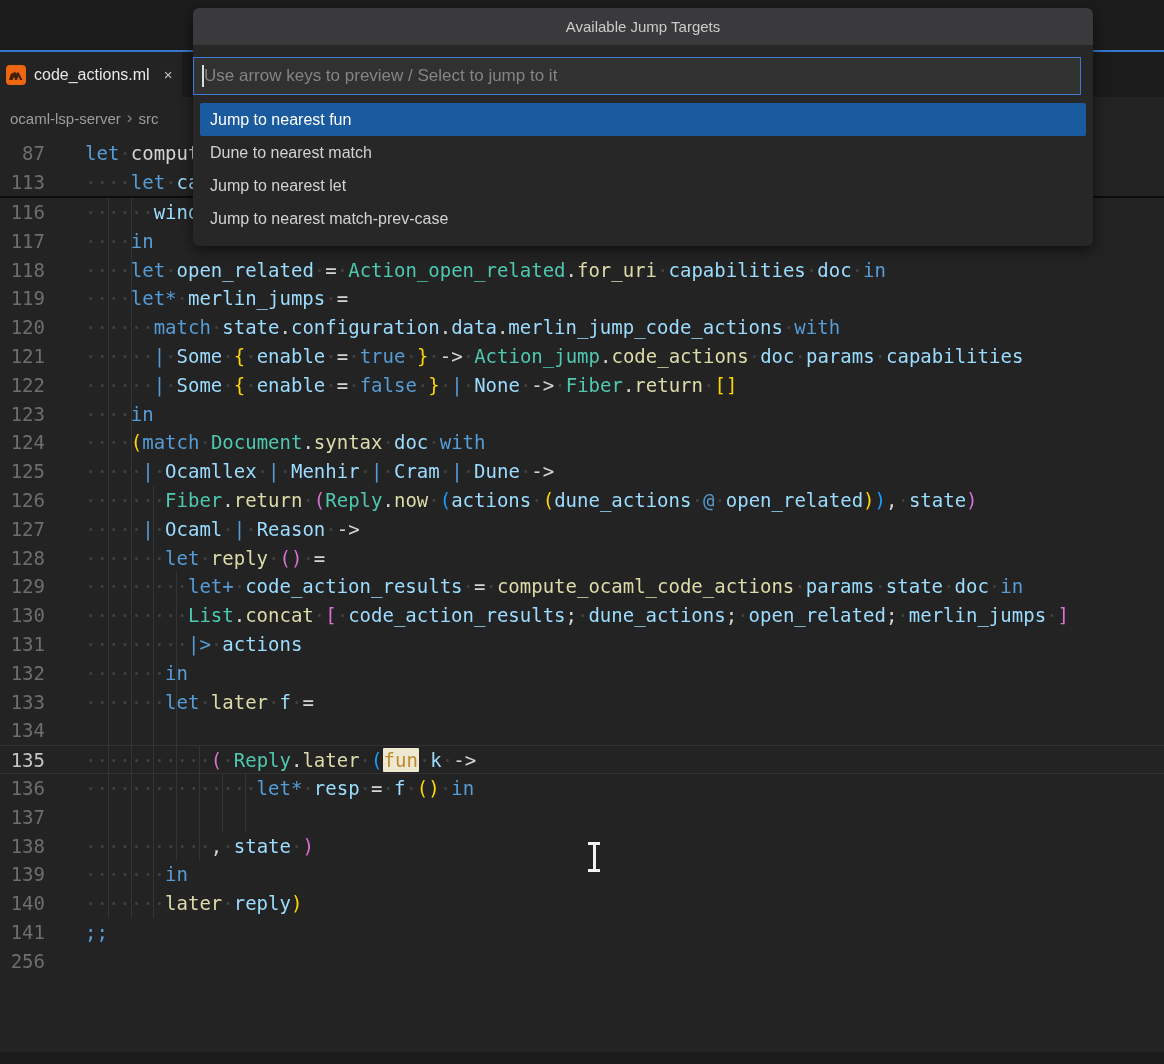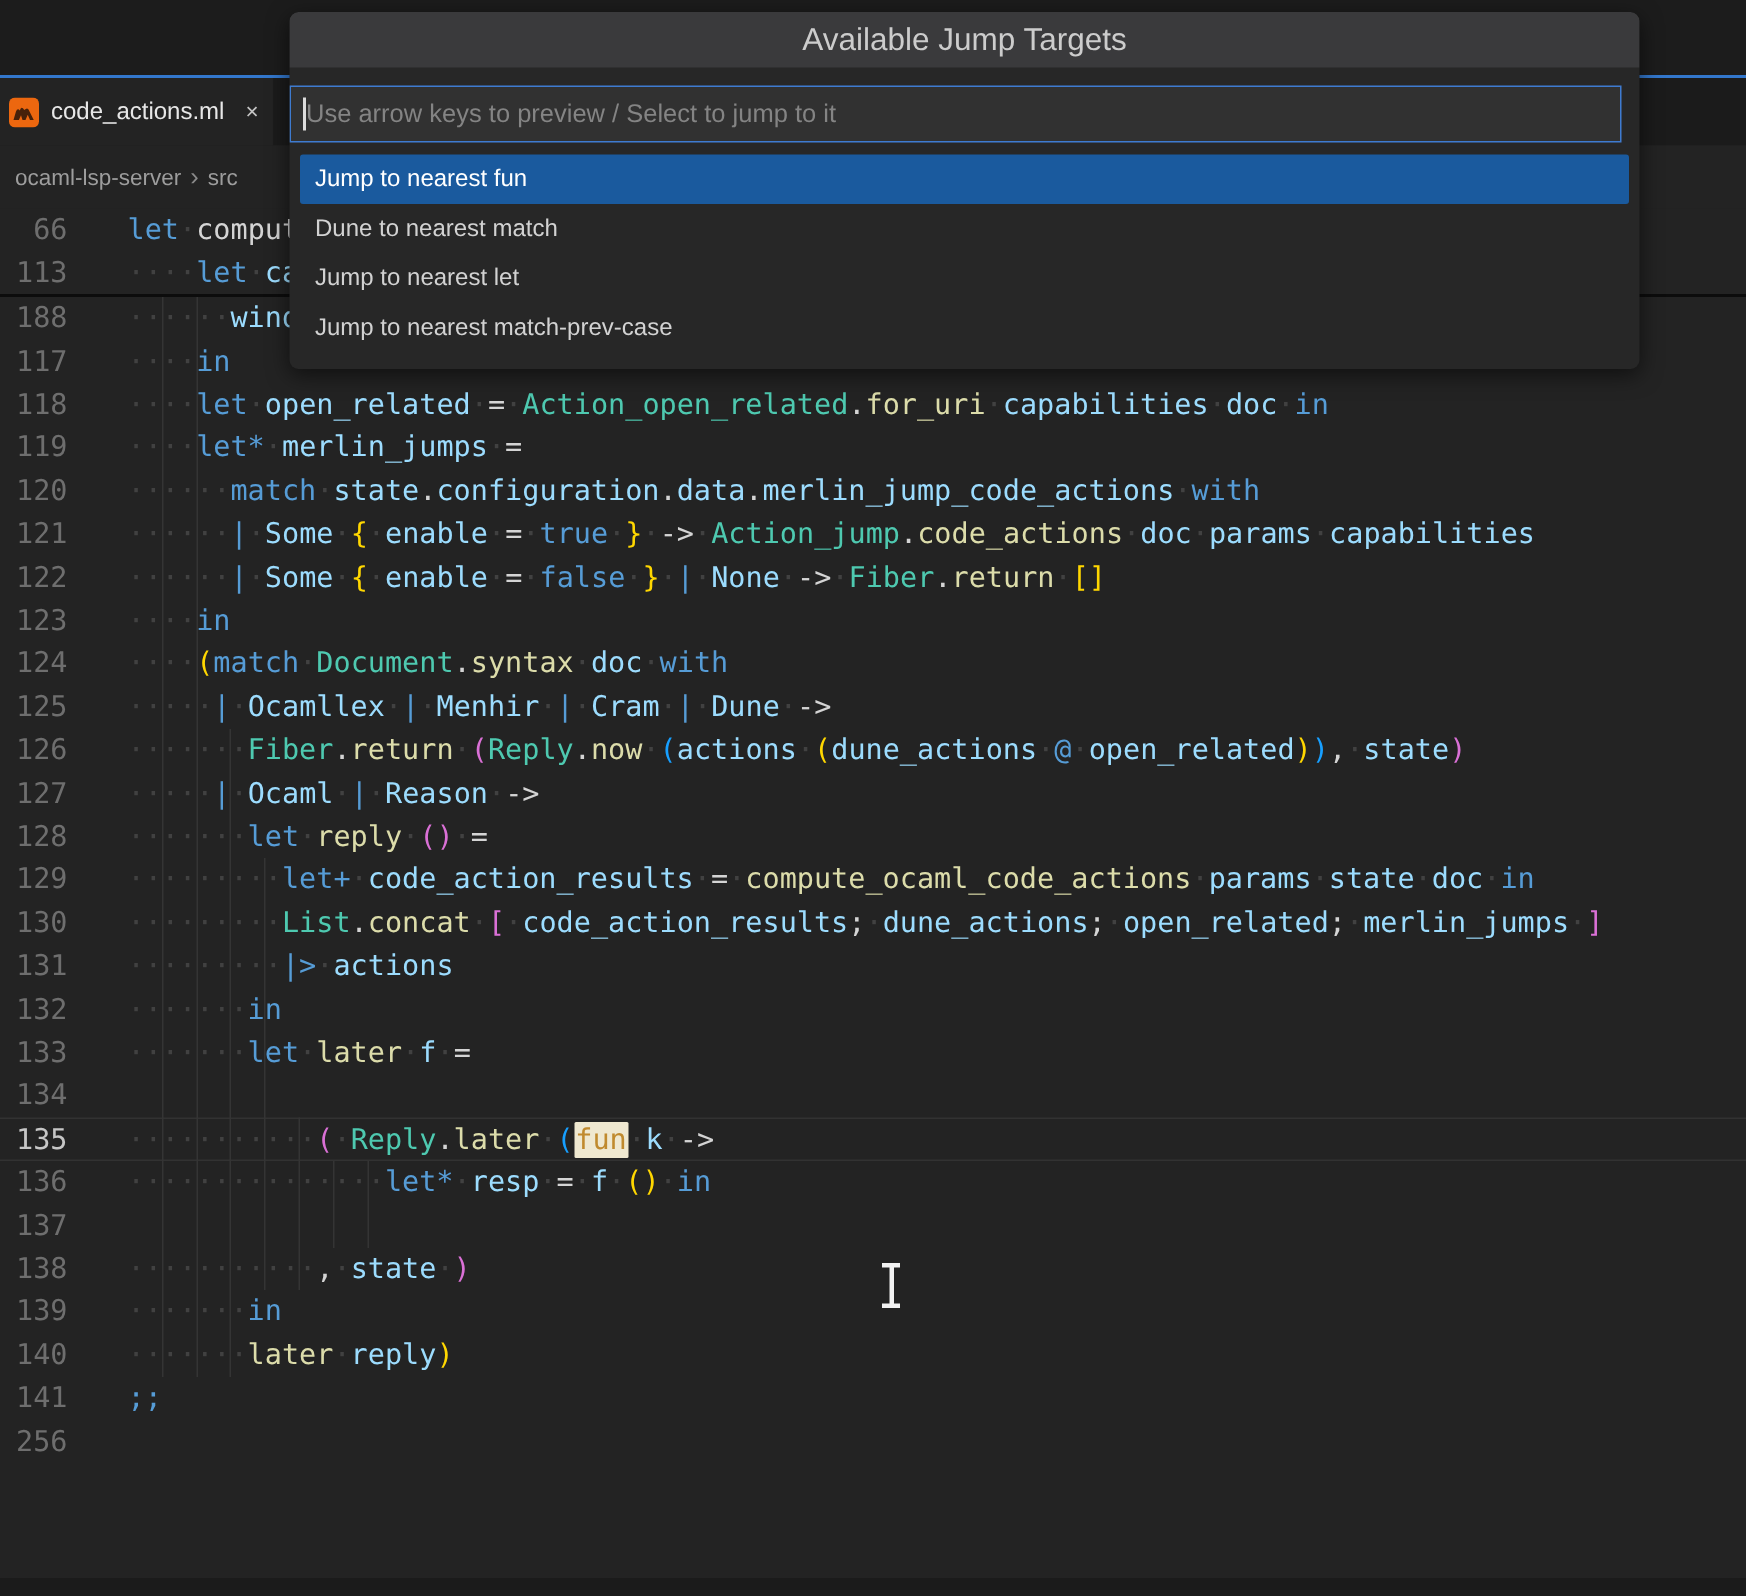--- a/index.html
+++ b/index.html
@@ -45,21 +45,21 @@
   .hl { padding:1px 1px; border-radius:1px; }
   .guide { position:absolute; width:1px; background:#343434; }
 
   
   #dialog {
     position:absolute; left:193px; top:8px; width:900px; height:238px;
     background:#272727; border-radius:6px; box-shadow:0 4px 14px rgba(0,0,0,0.55);
     z-index:10; overflow:hidden;
   }
   #dialog-title {
-    height:37px; background:#3a3a3c; color:#cccccc; font-size:21px;
+    height:37px; background:#3a3a3c; color:#cccccc; font-size:15px;
     display:flex; align-items:center; justify-content:center;
     border-radius:6px 6px 0 0;
   }
   #dialog-input-wrap { position:relative; margin:12px 12px 8px 0; }
   #dialog-input {
     width:100%; height:38px; background:#313131; border:1px solid #3e7bd0; outline:none;
     color:#cccccc; font-size:17px; font-family:"Liberation Sans", sans-serif; padding:0 10px;
   }
   #dialog-input::placeholder { color:#848484; opacity:1; }
   #input-caret { position:absolute; left:9px; top:8px; width:2px; height:22px; background:#dcdcdc; }
@@ -100,25 +100,25 @@
   </div>
 
   <div id="breadcrumbs">
     <span>ocaml-lsp-server</span>
     <span class="chev">›</span>
     <span>src</span>
   </div>
 
   <div id="editor">
     <div id="sticky">
-        <div class="row"><span class="ln">66</span><span class="code"><span style="color: rgb(86, 156, 214);">let</span><span style="color: rgb(212, 212, 212);"><span class="ws" style="color: rgb(65, 65, 65);">·</span>comput</span></span></div>
+        <div class="row"><span class="ln">87</span><span class="code"><span style="color: rgb(86, 156, 214);">let</span><span style="color: rgb(212, 212, 212);"><span class="ws" style="color: rgb(65, 65, 65);">·</span>comput</span></span></div>
         <div class="row"><span class="ln">113</span><span class="code"><span style="color: rgb(86, 156, 214);"><span class="ws" style="color: rgb(65, 65, 65);">····</span>let</span><span style="color: rgb(156, 220, 254);"><span class="ws" style="color: rgb(65, 65, 65);">·</span>ca</span></span></div>
       </div>
     <div id="code-rows">
-        <div class="row"><span class="ln">188</span><span class="code"><span style="color: rgb(156, 220, 254);"><span class="ws" style="color: rgb(65, 65, 65);">······</span>wind</span></span></div>
+        <div class="row"><span class="ln">116</span><span class="code"><span style="color: rgb(156, 220, 254);"><span class="ws" style="color: rgb(65, 65, 65);">······</span>wind</span></span></div>
         <div class="row"><span class="ln">117</span><span class="code"><span style="color: rgb(86, 156, 214);"><span class="ws" style="color: rgb(65, 65, 65);">····</span>in</span></span></div>
         <div class="row"><span class="ln">118</span><span class="code"><span style="color: rgb(86, 156, 214);"><span class="ws" style="color: rgb(65, 65, 65);">····</span>let</span><span style="color: rgb(156, 220, 254);"><span class="ws" style="color: rgb(65, 65, 65);">·</span>open_related<span class="ws" style="color: rgb(65, 65, 65);">·</span></span><span style="color: rgb(212, 212, 212);">=</span><span style="color: rgb(78, 201, 176);"><span class="ws" style="color: rgb(65, 65, 65);">·</span>Action_open_related</span><span style="color: rgb(212, 212, 212);">.</span><span style="color: rgb(220, 220, 170);">for_uri</span><span style="color: rgb(156, 220, 254);"><span class="ws" style="color: rgb(65, 65, 65);">·</span>capabilities<span class="ws" style="color: rgb(65, 65, 65);">·</span>doc<span class="ws" style="color: rgb(65, 65, 65);">·</span></span><span style="color: rgb(86, 156, 214);">in</span></span></div>
         <div class="row"><span class="ln">119</span><span class="code"><span style="color: rgb(86, 156, 214);"><span class="ws" style="color: rgb(65, 65, 65);">····</span>let*</span><span style="color: rgb(156, 220, 254);"><span class="ws" style="color: rgb(65, 65, 65);">·</span>merlin_jumps<span class="ws" style="color: rgb(65, 65, 65);">·</span></span><span style="color: rgb(212, 212, 212);">=</span></span></div>
         <div class="row"><span class="ln">120</span><span class="code"><span style="color: rgb(86, 156, 214);"><span class="ws" style="color: rgb(65, 65, 65);">······</span>match</span><span style="color: rgb(156, 220, 254);"><span class="ws" style="color: rgb(65, 65, 65);">·</span>state</span><span style="color: rgb(212, 212, 212);">.</span><span style="color: rgb(156, 220, 254);">configuration</span><span style="color: rgb(212, 212, 212);">.</span><span style="color: rgb(156, 220, 254);">data</span><span style="color: rgb(212, 212, 212);">.</span><span style="color: rgb(156, 220, 254);">merlin_jump_code_actions</span><span style="color: rgb(86, 156, 214);"><span class="ws" style="color: rgb(65, 65, 65);">·</span>with</span></span></div>
         <div class="row"><span class="ln">121</span><span class="code"><span style="color: rgb(86, 156, 214);"><span class="ws" style="color: rgb(65, 65, 65);">······</span>|</span><span style="color: rgb(156, 220, 254);"><span class="ws" style="color: rgb(65, 65, 65);">·</span>Some<span class="ws" style="color: rgb(65, 65, 65);">·</span></span><span style="color: rgb(255, 215, 0);">{</span><span style="color: rgb(156, 220, 254);"><span class="ws" style="color: rgb(65, 65, 65);">·</span>enable<span class="ws" style="color: rgb(65, 65, 65);">·</span></span><span style="color: rgb(212, 212, 212);">=</span><span style="color: rgb(86, 156, 214);"><span class="ws" style="color: rgb(65, 65, 65);">·</span>true<span class="ws" style="color: rgb(65, 65, 65);">·</span></span><span style="color: rgb(255, 215, 0);">}</span><span style="color: rgb(212, 212, 212);"><span class="ws" style="color: rgb(65, 65, 65);">·</span>-&gt;</span><span style="color: rgb(78, 201, 176);"><span class="ws" style="color: rgb(65, 65, 65);">·</span>Action_jump</span><span style="color: rgb(212, 212, 212);">.</span><span style="color: rgb(220, 220, 170);">code_actions</span><span style="color: rgb(156, 220, 254);"><span class="ws" style="color: rgb(65, 65, 65);">·</span>doc<span class="ws" style="color: rgb(65, 65, 65);">·</span>params<span class="ws" style="color: rgb(65, 65, 65);">·</span>capabilities</span></span></div>
         <div class="row"><span class="ln">122</span><span class="code"><span style="color: rgb(86, 156, 214);"><span class="ws" style="color: rgb(65, 65, 65);">······</span>|</span><span style="color: rgb(156, 220, 254);"><span class="ws" style="color: rgb(65, 65, 65);">·</span>Some<span class="ws" style="color: rgb(65, 65, 65);">·</span></span><span style="color: rgb(255, 215, 0);">{</span><span style="color: rgb(156, 220, 254);"><span class="ws" style="color: rgb(65, 65, 65);">·</span>enable<span class="ws" style="color: rgb(65, 65, 65);">·</span></span><span style="color: rgb(212, 212, 212);">=</span><span style="color: rgb(86, 156, 214);"><span class="ws" style="color: rgb(65, 65, 65);">·</span>false<span class="ws" style="color: rgb(65, 65, 65);">·</span></span><span style="color: rgb(255, 215, 0);">}</span><span style="color: rgb(86, 156, 214);"><span class="ws" style="color: rgb(65, 65, 65);">·</span>|</span><span style="color: rgb(156, 220, 254);"><span class="ws" style="color: rgb(65, 65, 65);">·</span>None</span><span style="color: rgb(212, 212, 212);"><span class="ws" style="color: rgb(65, 65, 65);">·</span>-&gt;</span><span style="color: rgb(78, 201, 176);"><span class="ws" style="color: rgb(65, 65, 65);">·</span>Fiber</span><span style="color: rgb(212, 212, 212);">.</span><span style="color: rgb(220, 220, 170);">return</span><span style="color: rgb(255, 215, 0);"><span class="ws" style="color: rgb(65, 65, 65);">·</span>[]</span></span></div>
         <div class="row"><span class="ln">123</span><span class="code"><span style="color: rgb(86, 156, 214);"><span class="ws" style="color: rgb(65, 65, 65);">····</span>in</span></span></div>
         <div class="row"><span class="ln">124</span><span class="code"><span style="color: rgb(212, 212, 212);"><span class="ws" style="color: rgb(65, 65, 65);">····</span></span><span style="color: rgb(255, 215, 0);">(</span><span style="color: rgb(86, 156, 214);">match</span><span style="color: rgb(78, 201, 176);"><span class="ws" style="color: rgb(65, 65, 65);">·</span>Document</span><span style="color: rgb(212, 212, 212);">.</span><span style="color: rgb(220, 220, 170);">syntax</span><span style="color: rgb(156, 220, 254);"><span class="ws" style="color: rgb(65, 65, 65);">·</span>doc</span><span style="color: rgb(86, 156, 214);"><span class="ws" style="color: rgb(65, 65, 65);">·</span>with</span></span></div>
         <div class="row"><span class="ln">125</span><span class="code"><span style="color: rgb(86, 156, 214);"><span class="ws" style="color: rgb(65, 65, 65);">·····</span>|</span><span style="color: rgb(156, 220, 254);"><span class="ws" style="color: rgb(65, 65, 65);">·</span>Ocamllex<span class="ws" style="color: rgb(65, 65, 65);">·</span></span><span style="color: rgb(86, 156, 214);">|</span><span style="color: rgb(156, 220, 254);"><span class="ws" style="color: rgb(65, 65, 65);">·</span>Menhir<span class="ws" style="color: rgb(65, 65, 65);">·</span></span><span style="color: rgb(86, 156, 214);">|</span><span style="color: rgb(156, 220, 254);"><span class="ws" style="color: rgb(65, 65, 65);">·</span>Cram<span class="ws" style="color: rgb(65, 65, 65);">·</span></span><span style="color: rgb(86, 156, 214);">|</span><span style="color: rgb(156, 220, 254);"><span class="ws" style="color: rgb(65, 65, 65);">·</span>Dune</span><span style="color: rgb(212, 212, 212);"><span class="ws" style="color: rgb(65, 65, 65);">·</span>-&gt;</span></span></div>
         <div class="row"><span class="ln">126</span><span class="code"><span style="color: rgb(78, 201, 176);"><span class="ws" style="color: rgb(65, 65, 65);">·······</span>Fiber</span><span style="color: rgb(212, 212, 212);">.</span><span style="color: rgb(220, 220, 170);">return</span><span style="color: rgb(218, 112, 214);"><span class="ws" style="color: rgb(65, 65, 65);">·</span>(</span><span style="color: rgb(78, 201, 176);">Reply</span><span style="color: rgb(212, 212, 212);">.</span><span style="color: rgb(220, 220, 170);">now</span><span style="color: rgb(23, 159, 255);"><span class="ws" style="color: rgb(65, 65, 65);">·</span>(</span><span style="color: rgb(156, 220, 254);">actions</span><span style="color: rgb(255, 215, 0);"><span class="ws" style="color: rgb(65, 65, 65);">·</span>(</span><span style="color: rgb(156, 220, 254);">dune_actions</span><span style="color: rgb(86, 156, 214);"><span class="ws" style="color: rgb(65, 65, 65);">·</span>@</span><span style="color: rgb(156, 220, 254);"><span class="ws" style="color: rgb(65, 65, 65);">·</span>open_related</span><span style="color: rgb(255, 215, 0);">)</span><span style="color: rgb(23, 159, 255);">)</span><span style="color: rgb(212, 212, 212);">,</span><span style="color: rgb(156, 220, 254);"><span class="ws" style="color: rgb(65, 65, 65);">·</span>state</span><span style="color: rgb(218, 112, 214);">)</span></span></div>

